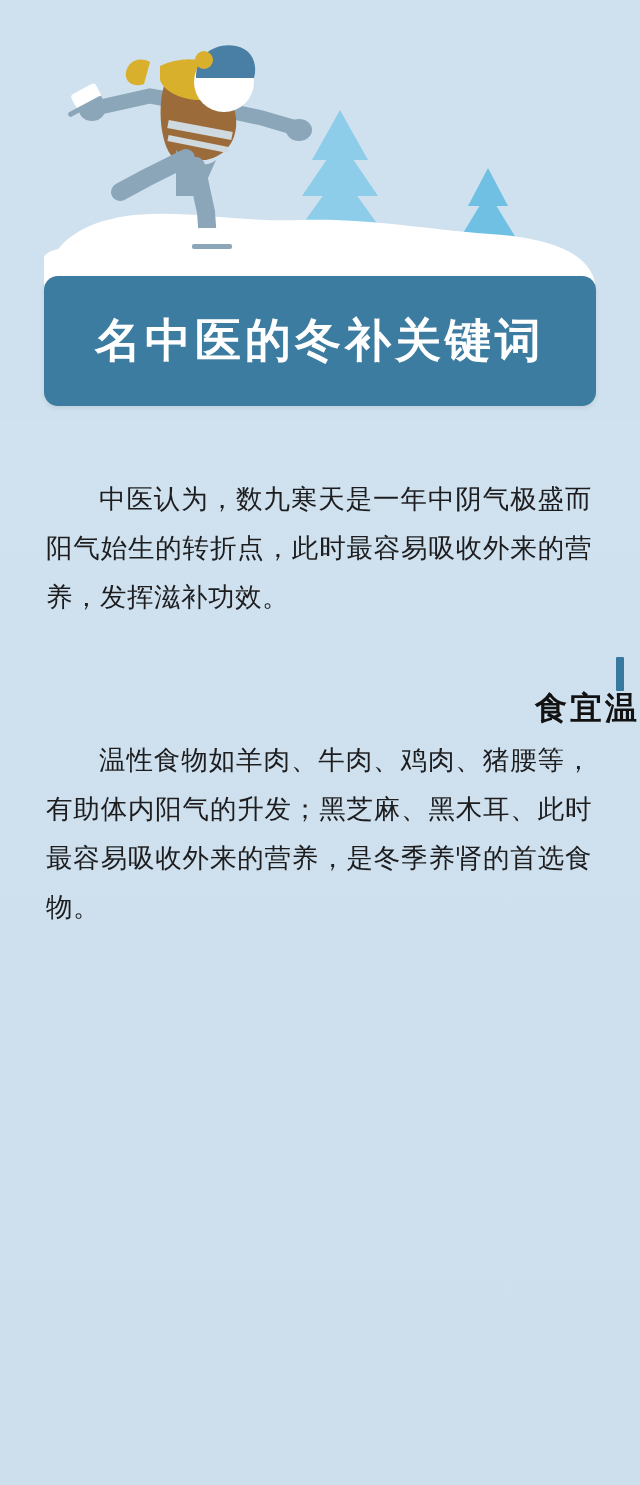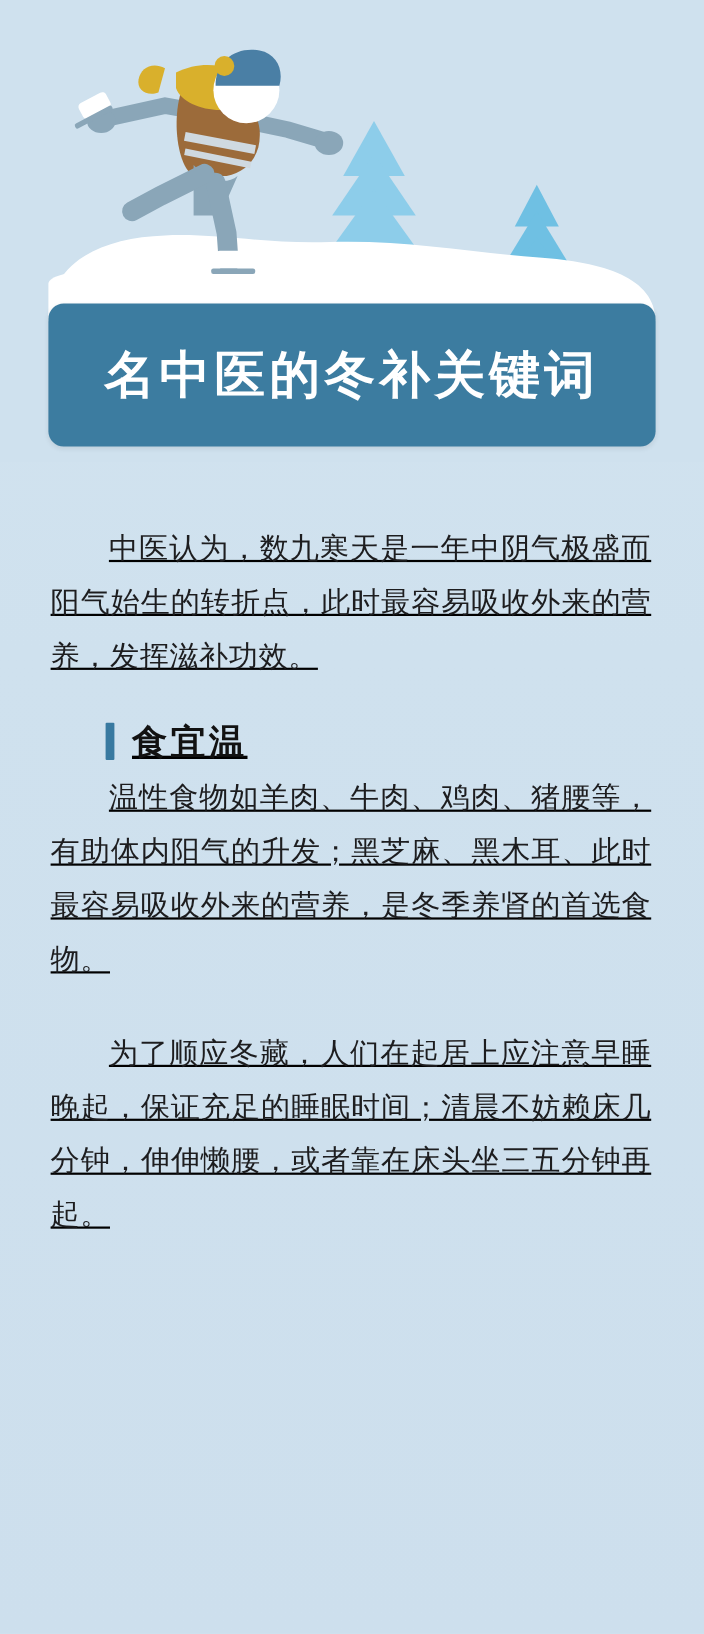--- a/index.html
+++ b/index.html
@@ -56,43 +56,42 @@
     letter-spacing: 4px;
     white-space: nowrap;
   }
 
   
   .content {
     position: absolute;
     top: 430px;
     left: 0;
     width: 640px;
-    text-decoration: underline;
   }
   .para {
     color: #1d1d1f;
     font-size: 26.5px;
     line-height: 49px;
     letter-spacing: 0.5px;
     padding: 0 48px 0 46px;
     text-align: justify;
     text-indent: 2em;
     font-family: "DejaVu Sans", sans-serif;
   }
   .para.intro {
     margin-top: 44px;
   }
   .section {
     margin-top: 36px;
   }
   .section-head {
     display: flex;
-    align-items: center;
-    padding-left: 96px;
+    align-items: flex-end;
     margin-bottom: 8px;
+    flex-direction: column;
   }
   .section-bar {
     width: 8px;
     height: 34px;
     background: #3879a0;
     border-radius: 1px;
     margin-right: 16px;
   }
   .section-title {
     font-family: "DejaVu Serif", serif;
@@ -182,18 +181,17 @@
 
     <div class="section">
       <div class="section-head">
         <span class="section-bar"></span>
         <span class="section-title">食宜温</span>
       </div>
       <p class="para">温性食物如羊肉、牛肉、鸡肉、猪腰等，有助体内阳气的升发；黑芝麻、黑木耳、此时最容易吸收外来的营养，是冬季养肾的首选食物。</p>
     </div>
 
     <div class="section">
-      <p class="para">为了顺应冬藏，人们在起居上应注意早睡晚起，保证充足的睡眠时间；清晨不妨赖床几分钟，伸伸懒腰，或者靠在床头坐三五分钟再起。</p>
     </div>
 
 
   </div>
 </div>
 
 </body></html>

